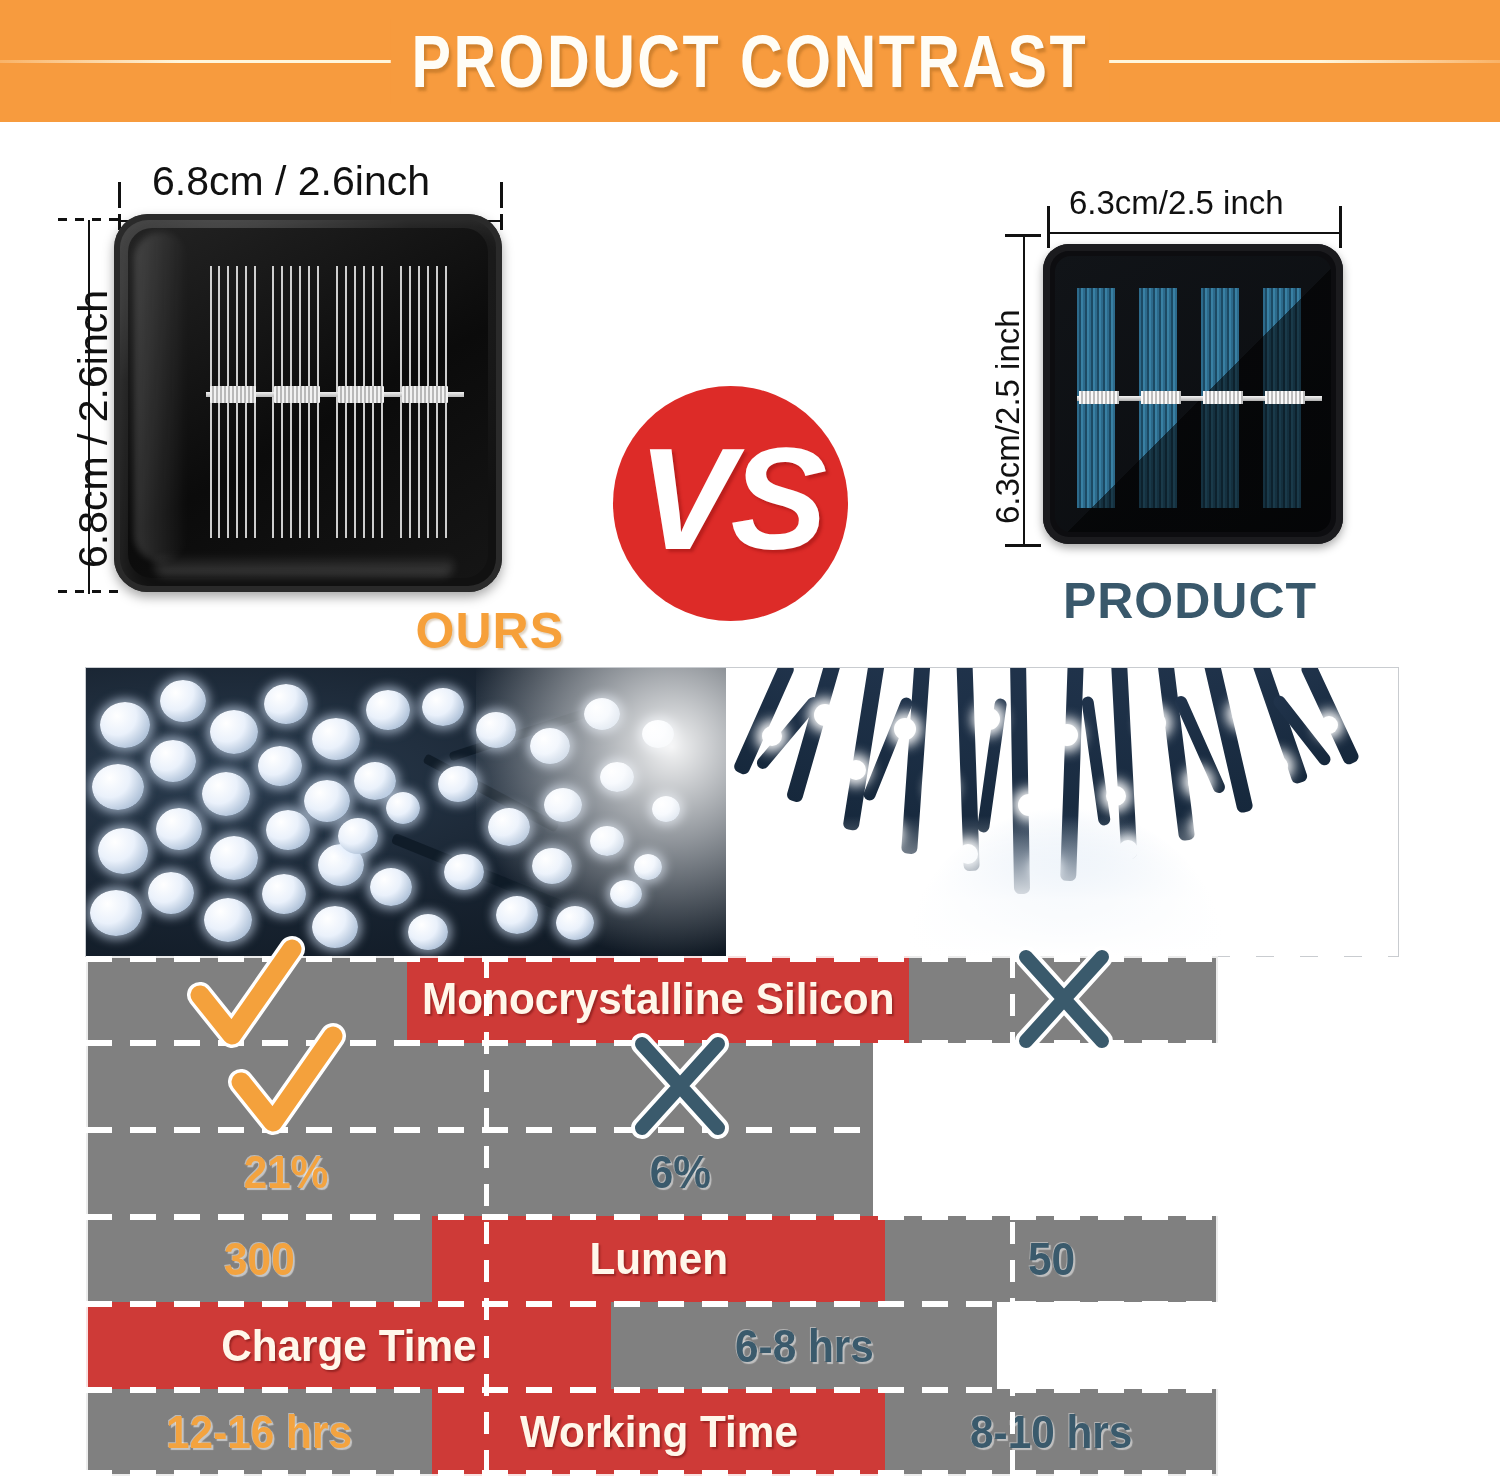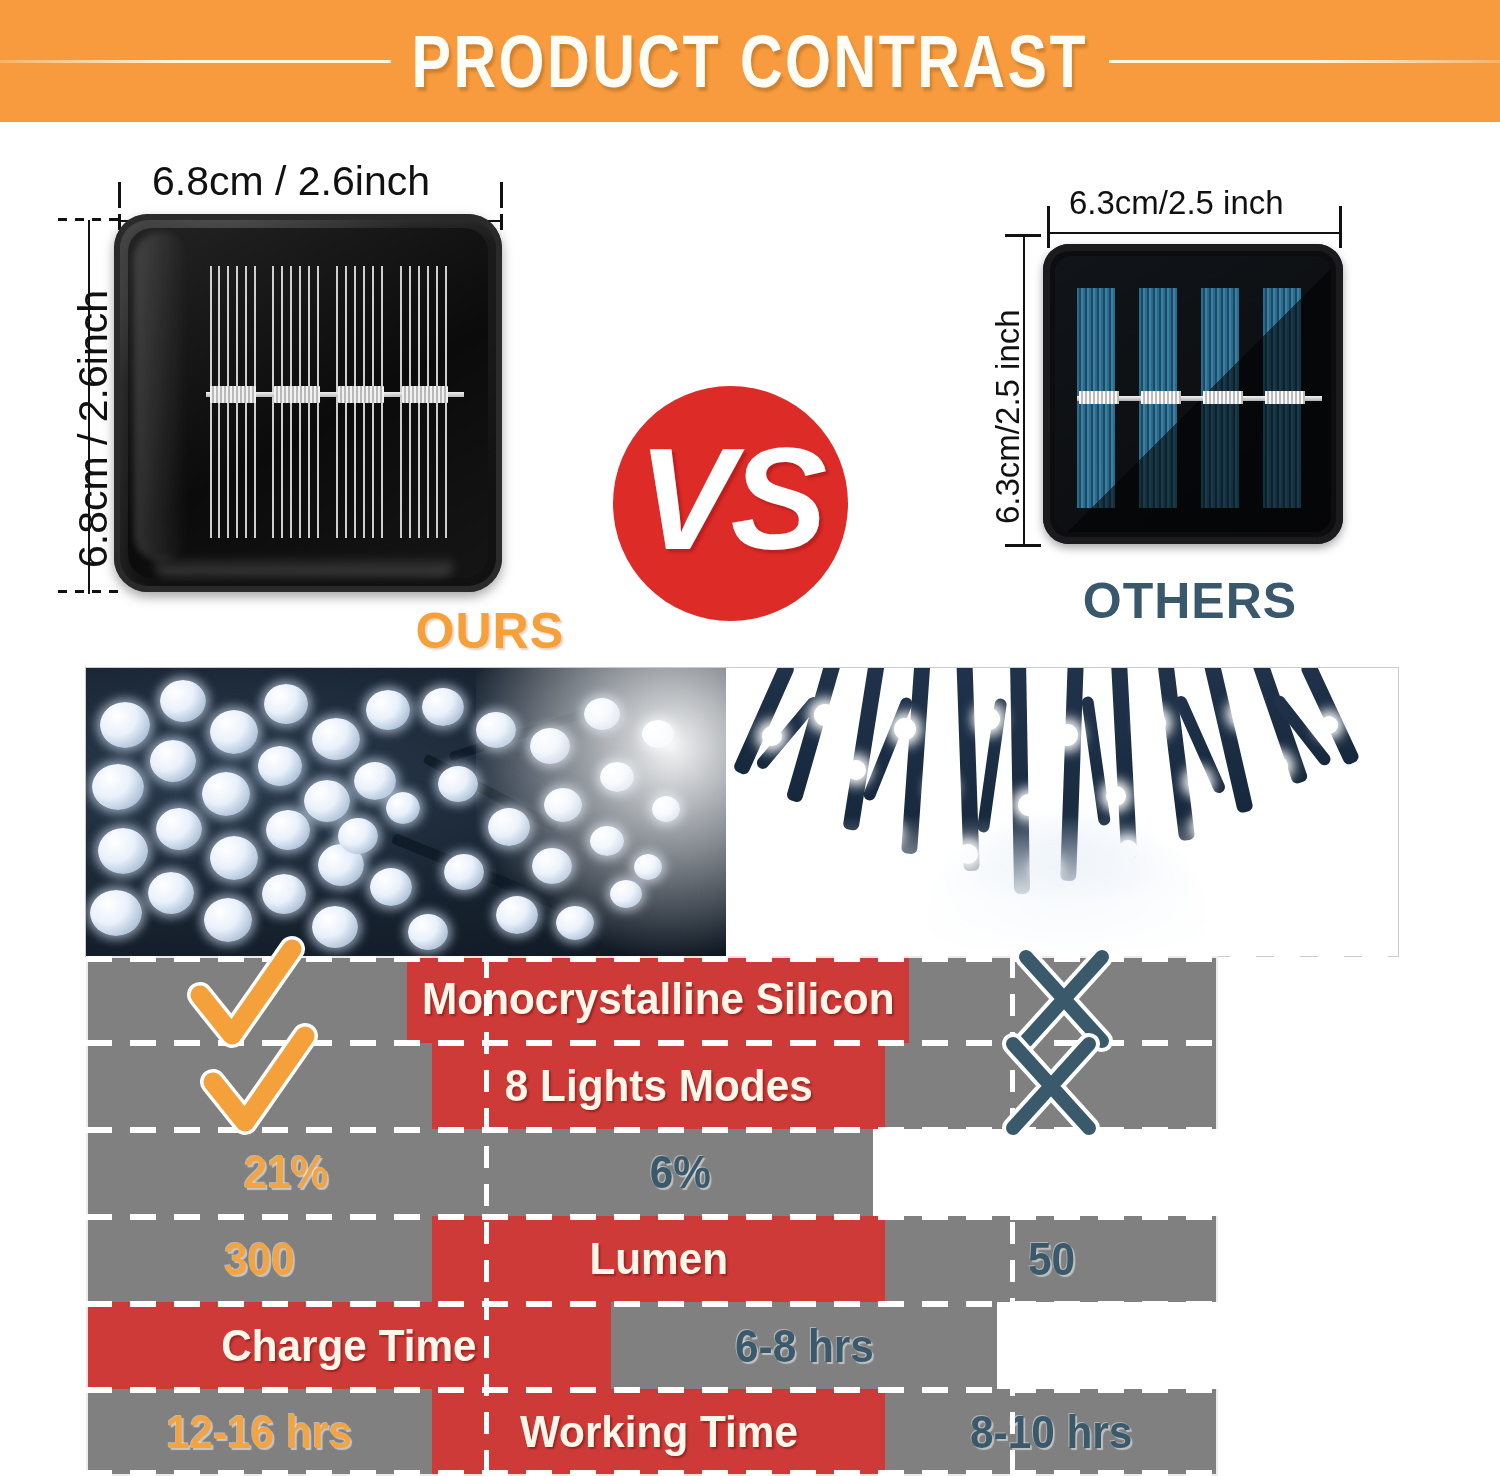--- a/index.html
+++ b/index.html
@@ -227,21 +227,21 @@
         <div class="ostrip" style="left:208px"></div>
         <div class="odiag"></div>
         <div class="obus"></div>
         <div class="obusseg" style="left:24px"></div>
         <div class="obusseg" style="left:86px"></div>
         <div class="obusseg" style="left:148px"></div>
         <div class="obusseg" style="left:210px"></div>
       </div>
     </div>
 
-    <div class="pname pname-others" style="left:0;top:388px;width:430px;">OTHERS</div>
+    <div class="pname pname-others" style="left:0;top:388px;width:430px;">PRODUCT</div>
   </div>
 </div>
 
 <div class="photos">
   <div class="photo photo-left">
     <div class="ll-bg"></div>
     <div class="ll-wire" style="left:330px;top:120px;width:150px;height:10px;transform:rotate(28deg)"></div>
     <div class="ll-wire" style="left:300px;top:200px;width:190px;height:11px;transform:rotate(22deg)"></div>
     <div class="ll-wire" style="left:360px;top:60px;width:160px;height:9px;transform:rotate(-18deg)"></div>
     <div class="bokeh" style="left:14px;top:34px;width:50px;height:46px"></div>
@@ -358,23 +358,20 @@
       </div>
       <div class="trow">
         <div class="cell c-ours">
   <span class="mark">
     <svg viewBox="0 0 120 112">
       <path d="M14 52 L46 92 L106 6" fill="none" stroke="#FFFFFF" stroke-width="26" stroke-linecap="round" stroke-linejoin="round"></path>
       <path d="M14 52 L46 92 L106 6" fill="none" stroke="#F4A13C" stroke-width="19" stroke-linecap="round" stroke-linejoin="round"></path>
     </svg>
   </span>
 </div>
-        <div class="cell c-feat">
-          <span class="cell-text val-feat">8 Lights Modes</span>
-        </div>
         <div class="cell c-oth">
   <span class="mark">
     <svg viewBox="0 0 120 112">
       <path d="M22 14 L98 98 M98 14 L22 98" fill="none" stroke="#FFFFFF" stroke-width="22" stroke-linecap="round"></path>
       <path d="M22 14 L98 98 M98 14 L22 98" fill="none" stroke="#3A5A6C" stroke-width="14" stroke-linecap="round"></path>
     </svg>
   </span>
 </div>
       </div>
       <div class="trow">

